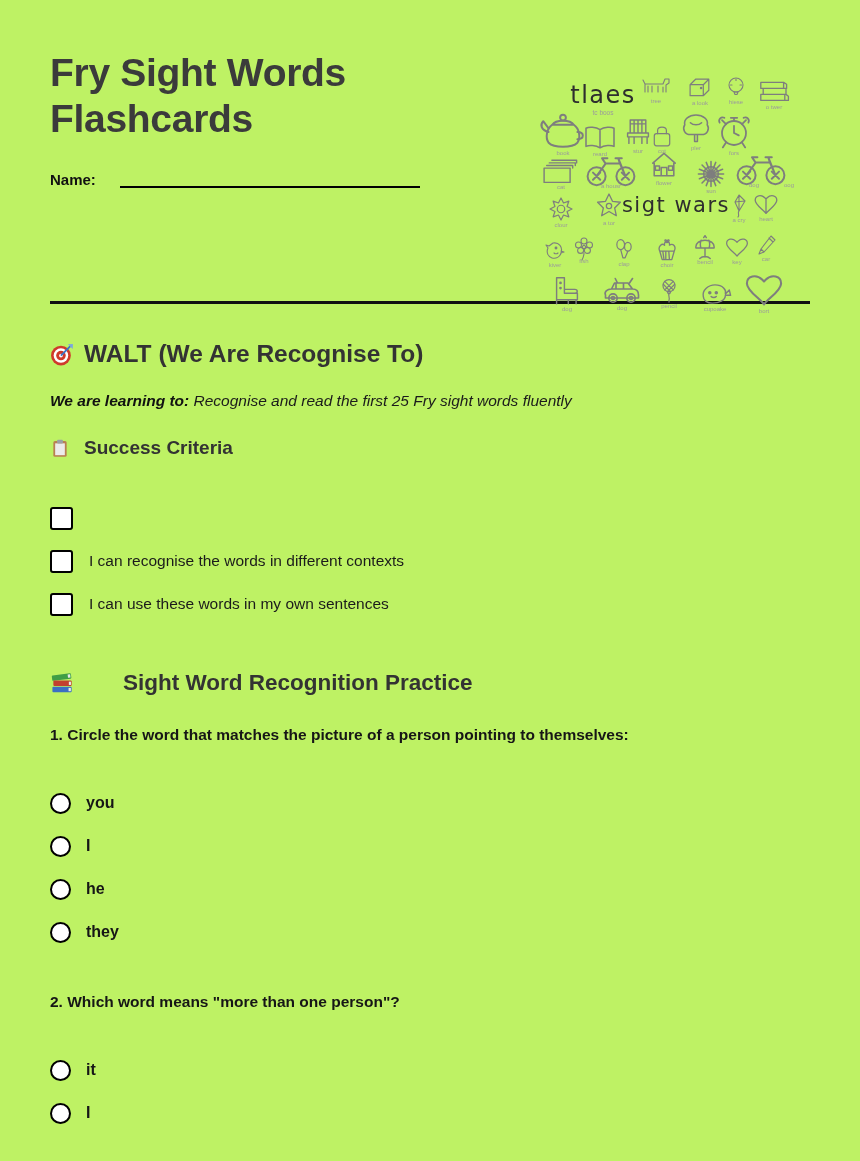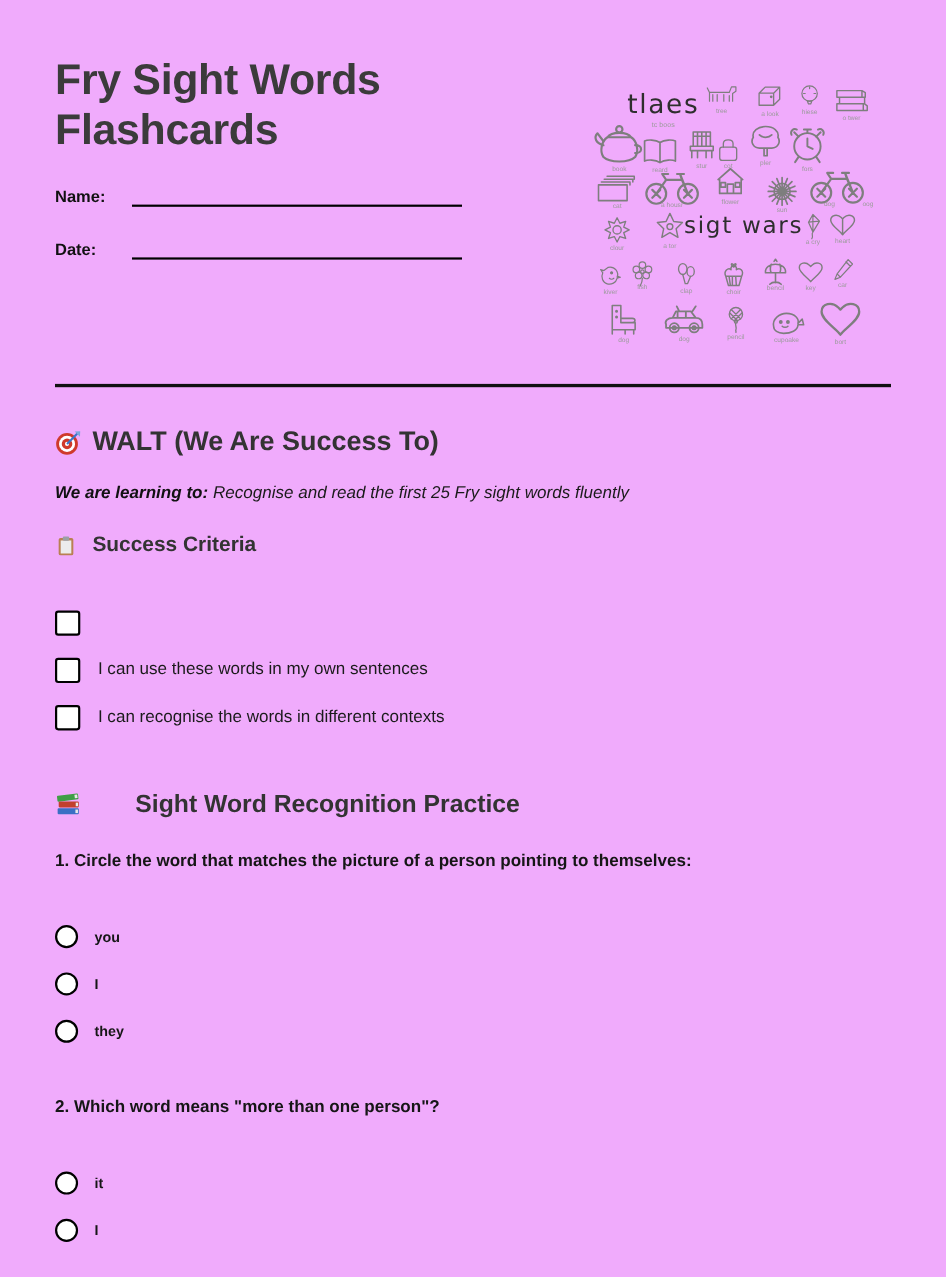--- a/index.html
+++ b/index.html
@@ -1,17 +1,17 @@
 <!DOCTYPE html>
 <html><head>
 <meta charset="utf-8">
 <style>
   html,body{margin:0;padding:0;background:#fff;}
   body{font-family:"Liberation Sans","DejaVu Sans",sans-serif;color:#262626;}
-  .page{position:relative;width:860px;height:1161px;overflow:hidden;background:#f0abfc;box-sizing:border-box;padding:0 50px;}
+  .page{position:relative;width:860px;height:1161px;overflow:hidden;background:#bef264;box-sizing:border-box;padding:0 50px;}
 
   
   h1.title{margin:0;padding-top:50px;font-size:39px;line-height:1.18;font-weight:700;color:#3b3b3b;letter-spacing:-0.3px;}
   .fields{margin-top:24px;}
   .field-row{display:flex;align-items:flex-end;height:22px;margin-bottom:26px;}
   .field-label{font-weight:700;font-size:15px;color:#111;width:70px;margin-top:25px;}
   .field-line{width:300px;height:100%;border-bottom:2px solid #000;}
 
   
   .illustration{position:absolute;left:533px;top:70px;}
@@ -34,36 +34,32 @@
   .criteria{margin-top:48px;}
   .check-row{display:flex;align-items:center;height:22px;margin-bottom:21px;}
   .checkbox{width:19px;height:19px;border:2.5px solid #000;border-radius:3px;flex:none;background:#fff;}
   .check-label{margin-left:16px;font-size:15.5px;color:#1b1b1b;}
 
   .question{margin:50px 0 0;font-size:15.5px;font-weight:700;color:#161616;}
   #questions .question:first-of-type{margin-top:30px;}
   .options{margin-top:48px;}
   .option-row{display:flex;align-items:center;height:22px;margin-bottom:21px;}
   .radio{width:17px;height:17px;border:2.5px solid #000;border-radius:50%;flex:none;background:#fff;}
-  .option-label{margin-left:15px;font-size:13px;font-weight:700;color:#161616;}
+  .option-label{margin-left:15px;font-size:16px;font-weight:700;color:#161616;}
 </style>
 </head>
 <body>
 
 <div class="page">
 
   <h1 class="title"><span>Fry Sight Words</span><br><span>Flashcards</span></h1>
 
   <div class="fields">
     <div class="field-row">
       <span class="field-label">Name:</span>
-      <span class="field-line"></span>
-    </div>
-    <div class="field-row">
-      <span class="field-label">Date:</span>
       <span class="field-line"></span>
     </div>
   </div>
 
   <svg id="doodles" class="illustration" width="277" height="248" viewBox="0 0 277 248" aria-hidden="true">
     <defs>
       <g id="d-dog" class="doodle">
           <path d="M-11 5 V-3 H7 M-11 -3 L-13 -7 M7 -3 L9 -8 H13 L13 -4 L10 -2 L10 5 M-8 5 V-1 M-4 5 V-1 M2 5 V-1 M7 5 V0"></path>
         </g>
       <g id="d-box" class="doodle">
@@ -260,45 +256,45 @@
 
   <h2 class="section">
     <svg class="h-icon" viewBox="0 0 24 24" aria-hidden="true">
       <circle cx="10.5" cy="13" r="9.5" fill="#cf3a2b"></circle>
       <circle cx="10.5" cy="13" r="7" fill="#fff"></circle>
       <circle cx="10.5" cy="13" r="4.6" fill="#cf3a2b"></circle>
       <circle cx="10.5" cy="13" r="1.8" fill="#fff"></circle>
       <path d="M10.5 13 L19.5 4" stroke="#3a74c9" stroke-width="1.8" fill="none"></path>
       <path d="M17.2 2.2 L22 2 L21.8 6.8 Z" fill="#7ba7de"></path>
     </svg>
-    <span>WALT (We Are Success To)</span>
+    <span>WALT (We Are Recognise To)</span>
   </h2>
 
   <p class="lead"><strong>We are learning to:</strong><span> Recognise and read the first 25 Fry sight words fluently</span></p>
 
   <h3 class="sub">
     <svg class="h-icon-sm" viewBox="0 0 24 24" aria-hidden="true">
       <rect x="4" y="3" width="16" height="19" rx="2" fill="#b98053"></rect>
       <rect x="6.2" y="5.8" width="11.6" height="14.2" fill="#ececec"></rect>
       <rect x="8.5" y="1.6" width="7" height="4.4" rx="1.2" fill="#9aa0a6"></rect>
     </svg>
     <span>Success Criteria</span>
   </h3>
 
   <div id="criteria-list" class="criteria">
       <div class="check-row">
         <span class="checkbox"></span>
       </div>
       <div class="check-row">
         <span class="checkbox"></span>
-        <span class="check-label">I can use these words in my own sentences</span>
+        <span class="check-label">I can recognise the words in different contexts</span>
       </div>
       <div class="check-row">
         <span class="checkbox"></span>
-        <span class="check-label">I can recognise the words in different contexts</span>
+        <span class="check-label">I can use these words in my own sentences</span>
       </div>
     </div>
 
   <h2 class="section practice">
     <svg class="h-icon" viewBox="0 0 26 24" aria-hidden="true">
       <rect x="2" y="2.5" width="20" height="5.6" rx="1" fill="#3f9e46" transform="rotate(-7 12 5)"></rect>
       <rect x="18.6" y="3.4" width="2.6" height="3.4" fill="#e9e9e9" transform="rotate(-7 12 5)"></rect>
       <rect x="3.5" y="9" width="19" height="5.6" rx="1" fill="#c2402e"></rect>
       <rect x="19.6" y="10.1" width="2.2" height="3.4" fill="#e9e9e9"></rect>
       <rect x="2.5" y="15.5" width="20" height="5.6" rx="1" fill="#3a6fc4"></rect>
@@ -313,20 +309,24 @@
         <div class="option-row">
           <span class="radio"></span>
           <span class="option-label">you</span>
         </div>
         <div class="option-row">
           <span class="radio"></span>
           <span class="option-label">I</span>
         </div>
         <div class="option-row">
           <span class="radio"></span>
+          <span class="option-label">he</span>
+        </div>
+        <div class="option-row">
+          <span class="radio"></span>
           <span class="option-label">they</span>
         </div>
       </div>
       <p class="question">2. Which word means "more than one person"?</p>
       <div class="options">
         <div class="option-row">
           <span class="radio"></span>
           <span class="option-label">it</span>
         </div>
         <div class="option-row">

